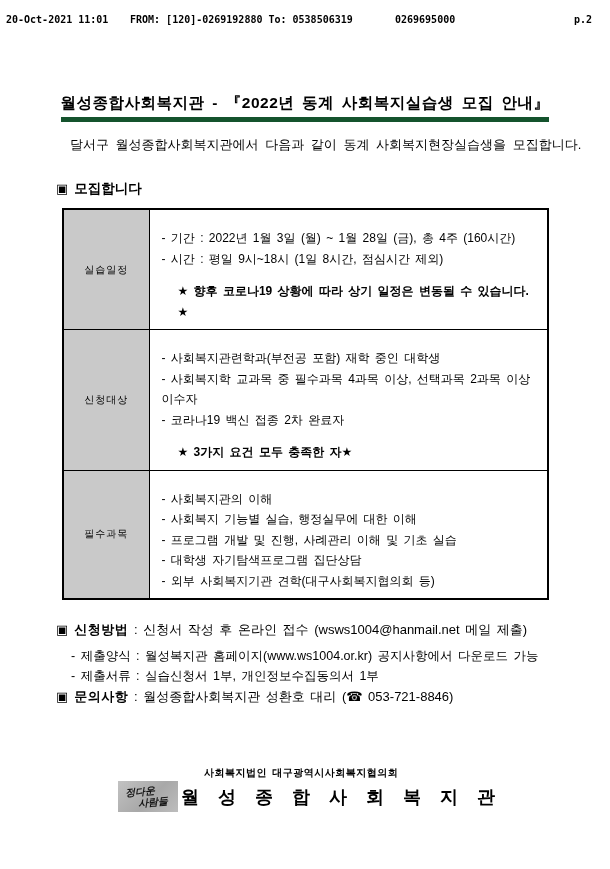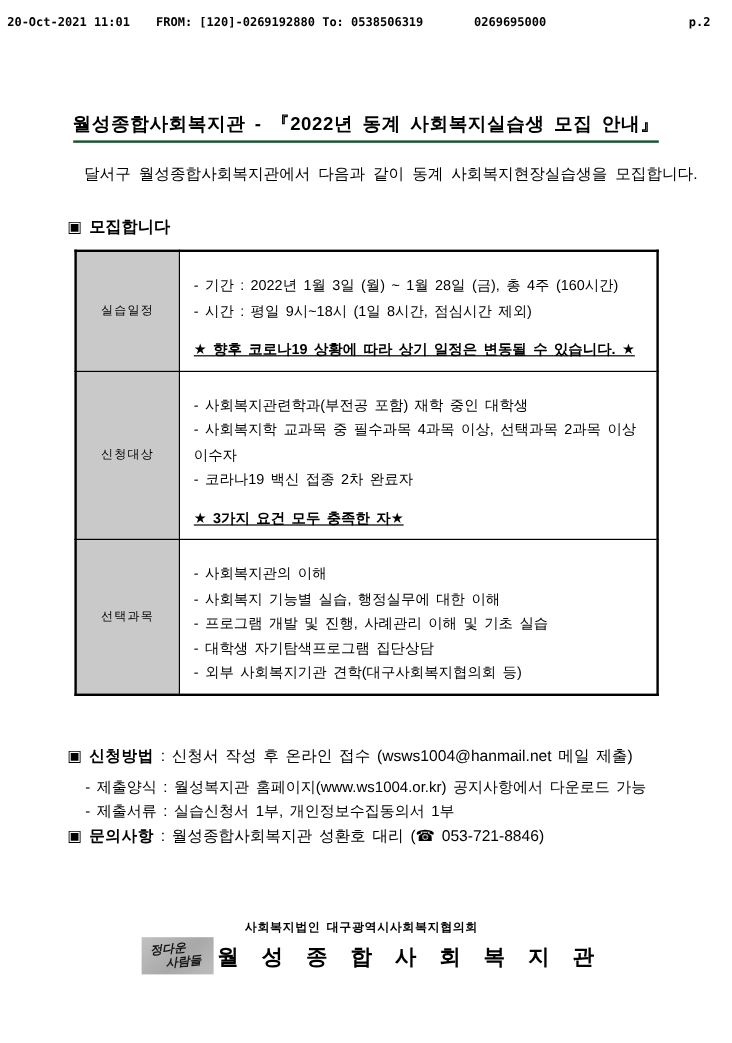--- a/index.html
+++ b/index.html
@@ -24,21 +24,21 @@
   .fh-from { left:130px; }
   .fh-num  { left:395px; }
   .fh-pg   { left:574px; }
 
   
   .title {
     position:absolute; top:93px; left:0; width:610px;
     text-align:center; font-size:15.5px; font-weight:bold;
     letter-spacing:0.5px; word-spacing:3px;
   }
-  .title .u { display:inline-block; border-bottom:2px solid #14532d; padding-bottom:3px;text-align:right; }
+  .title .u { display:inline-block; border-bottom:5px solid #14532d; padding-bottom:3px;text-align:right; }
 
   
   .intro {
     position:absolute; top:136px; left:70px; right:20px;
     font-size:13px; word-spacing:3px; white-space:nowrap;
   }
 
   
   .overview-heading {
     position:absolute; top:180px; left:56px;
@@ -57,21 +57,21 @@
     width:86px; background:#c9c9c9; text-align:center;
     font-size:10px; letter-spacing:1px;
   }
   td.val { padding:18px 6px 7px 12px; line-height:20.5px; word-spacing:2px; }
   tr.row0 td { height:78px; }
   tr.row1 td { height:110px; }
   tr.row2 td { height:103px; }
   tr.row3 td { height:36px; }
   .star {
     display:inline-block; margin-top:12px;
-    font-weight:bold; text-decoration:underline;
+    font-weight:bold; margin-left:16px;
   }
 
   
   .sec { position:absolute; left:56px; font-size:13px; word-spacing:2px; white-space:nowrap; }
   .sec .b { font-weight:bold; letter-spacing:0.5px; }
   .sec .sub { margin-left:15px; margin-top:7px; font-size:12.5px; line-height:20px; }
   .sec .sub + .sub { margin-top:0; }
   #sec-recruit { top:557px; }
   #sec-apply   { top:621px; }
   #sec-contact { top:688px; }
@@ -131,21 +131,21 @@
     <tr class="row1">
       <td class="lbl">신청대상</td>
       <td class="val">
         <div>- 사회복지관련학과(부전공 포함) 재학 중인 대학생</div>
         <div>- 사회복지학 교과목 중 필수과목 4과목 이상, 선택과목 2과목 이상 이수자</div>
         <div>- 코라나19 백신 접종 2차 완료자</div>
         <div><span class="star">★ 3가지 요건 모두 충족한 자★</span></div>
       </td>
     </tr>
     <tr class="row2">
-      <td class="lbl">선택과목</td>
+      <td class="lbl">필수과목</td>
       <td class="val">
         <div>- 사회복지관의 이해</div>
         <div>- 사회복지 기능별 실습, 행정실무에 대한 이해</div>
         <div>- 프로그램 개발 및 진행, 사례관리 이해 및 기초 실습</div>
         <div>- 대학생 자기탐색프로그램 집단상담</div>
         <div>- 외부 사회복지기관 견학(대구사회복지협의회 등)</div>
       </td>
     </tr>
   </tbody>
     </table>

